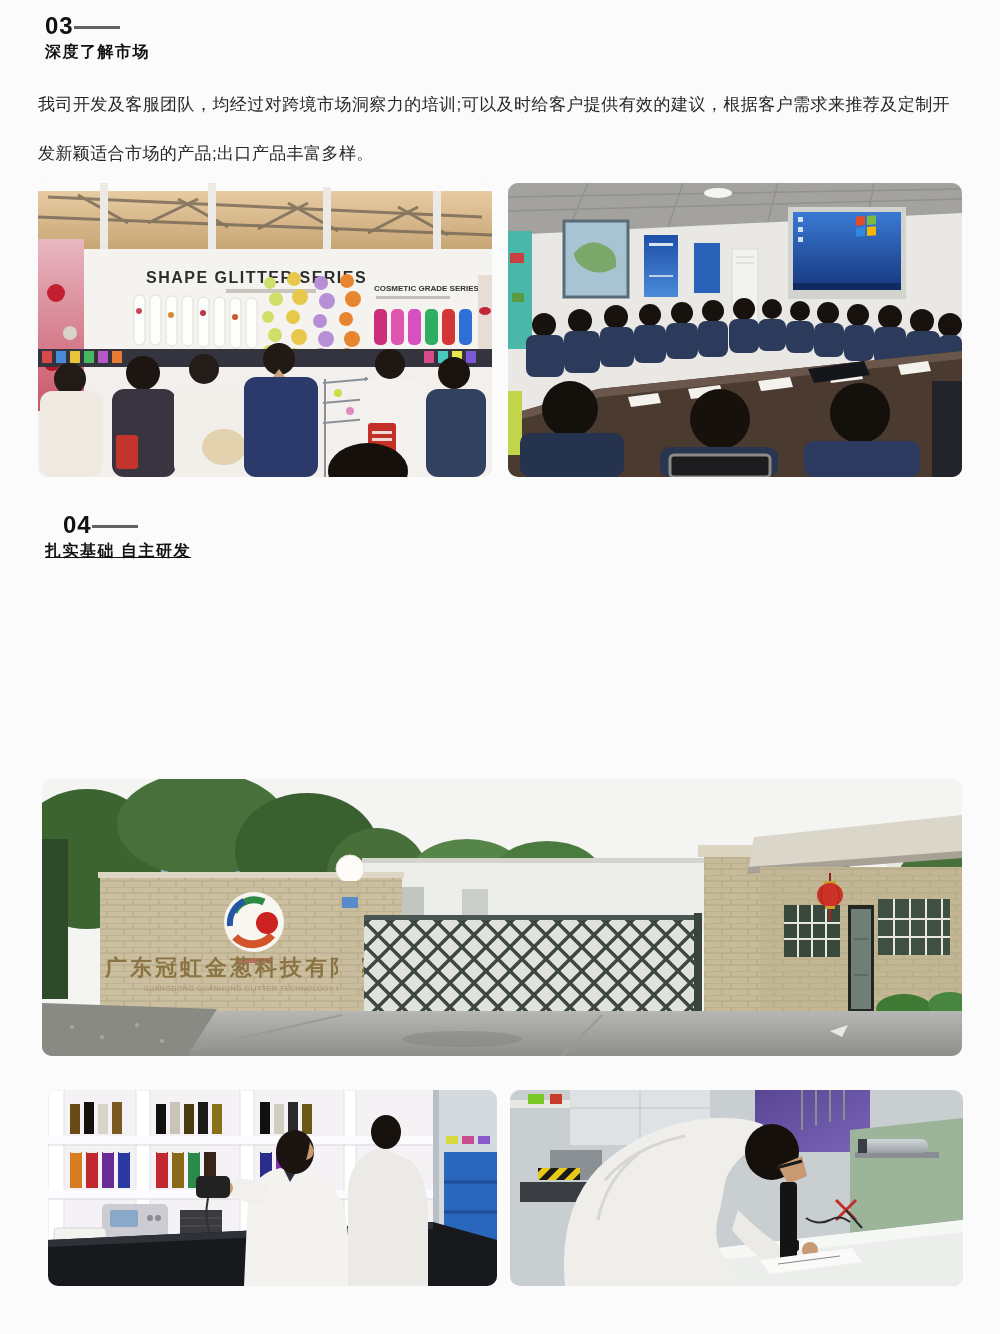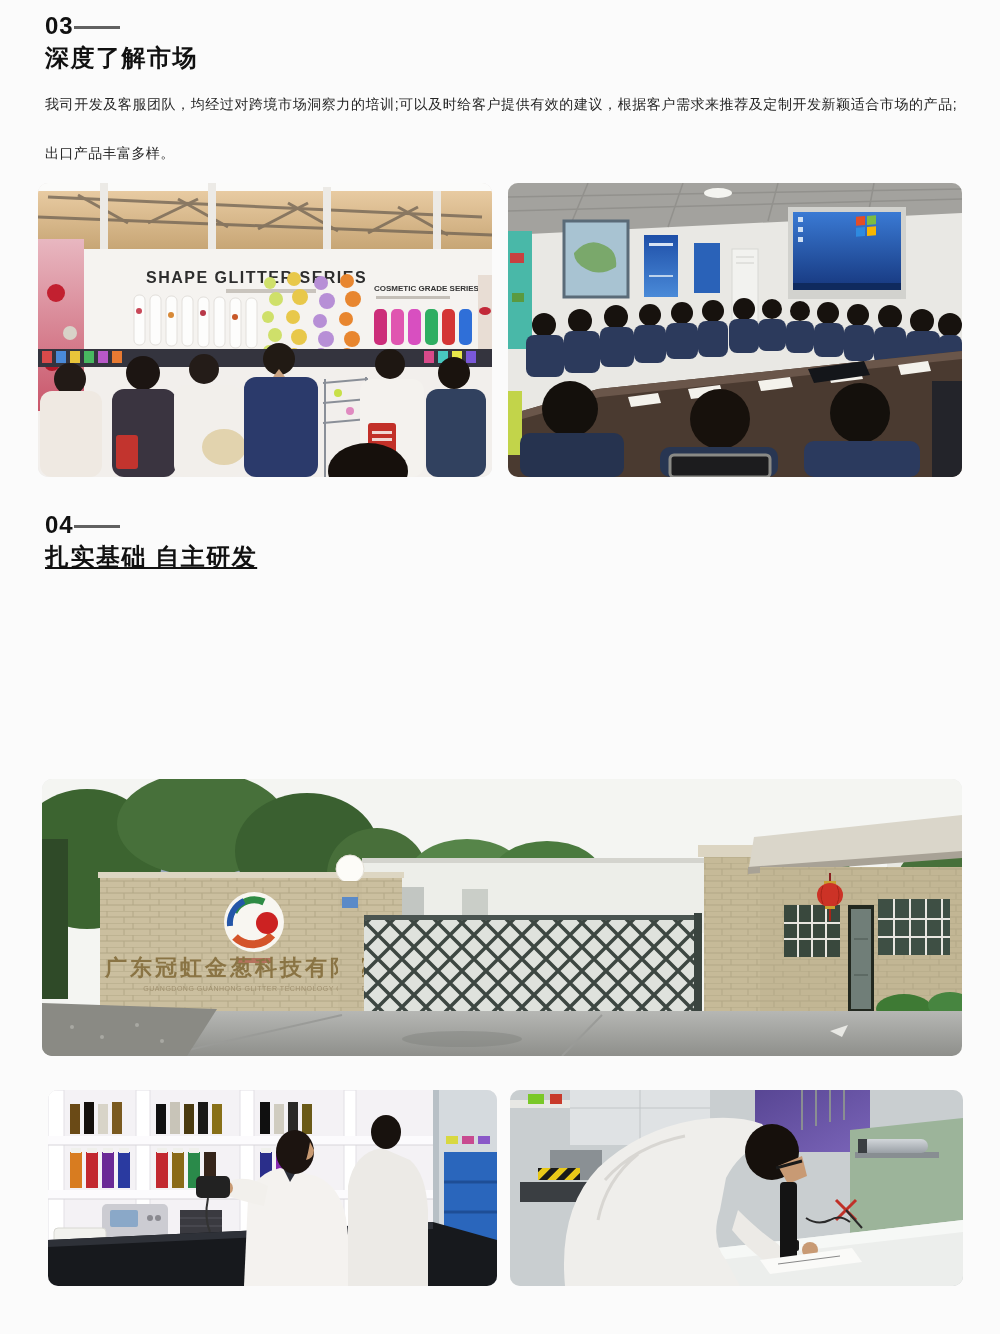--- a/index.html
+++ b/index.html
@@ -1,26 +1,26 @@
 <!DOCTYPE html>
 <html><head>
 <meta charset="utf-8">
 <style>
   html,body{margin:0;padding:0;background:#fbfbfb;}
   .page{position:relative;width:1000px;height:1334px;background:#fbfbfb;overflow:hidden;
         font-family:"Liberation Sans","DejaVu Sans",sans-serif;color:#1a1a1a;}
   .sec-number{position:absolute;left:45px;display:flex;align-items:center;gap:0;
               font-size:24px;font-weight:bold;letter-spacing:1px;color:#111;}
   .sec-number .dash{width:46px;height:3px;background:#616161;margin-top:3px;}
-  .sec-title{position:absolute;left:45px;font-size:24px;font-weight:bold;color:#111;letter-spacing:1.5px;}
-  .sec-body{position:absolute;left:45px;font-size:14px;color:#262626;letter-spacing:.4px;
+  .sec-title{position:absolute;left:45px;font-size:16px;font-weight:bold;color:#111;letter-spacing:1.5px;}
+  .sec-body{position:absolute;left:38px;font-size:17px;color:#262626;letter-spacing:.4px;
             word-break:break-all;text-align:justify;}
   #sec03-number{top:12px;} #sec03-title{top:42px;}
   #sec03-body{top:80px;width:912px;line-height:49px;}
-  #sec04-number{top:511px;} #sec04-title{top:541px;text-decoration:underline;}
+  #sec04-number{top:511px;margin-left:18px;} #sec04-title{top:541px;text-decoration:underline;}
   #sec04-body{top:580px;width:918px;line-height:42.5px;}
   .photo{position:absolute;border-radius:10px;overflow:hidden;background:#e8e8e8;}
   #photo-tradeshow{left:38px;top:183px;width:454px;height:294px;}
   #photo-meeting{left:508px;top:183px;width:454px;height:294px;}
   #photo-factory{left:42px;top:779px;width:920px;height:277px;}
   #photo-lab1{left:48px;top:1090px;width:449px;height:196px;}
   #photo-lab2{left:510px;top:1090px;width:453px;height:196px;}
   .photo svg{display:block;width:100%;height:100%;}
 </style>
 </head>

